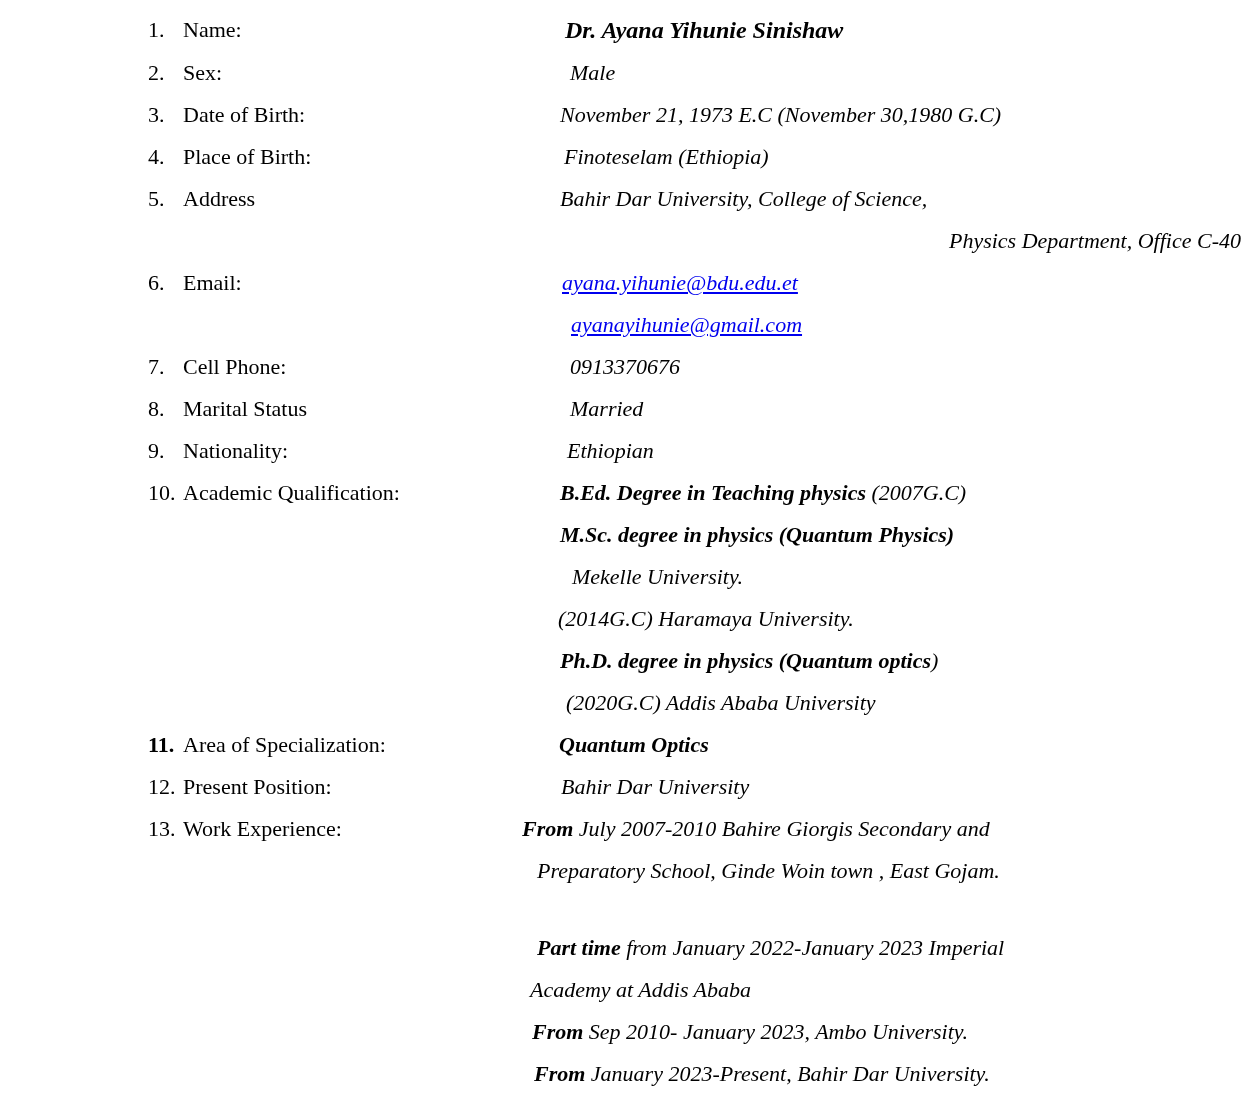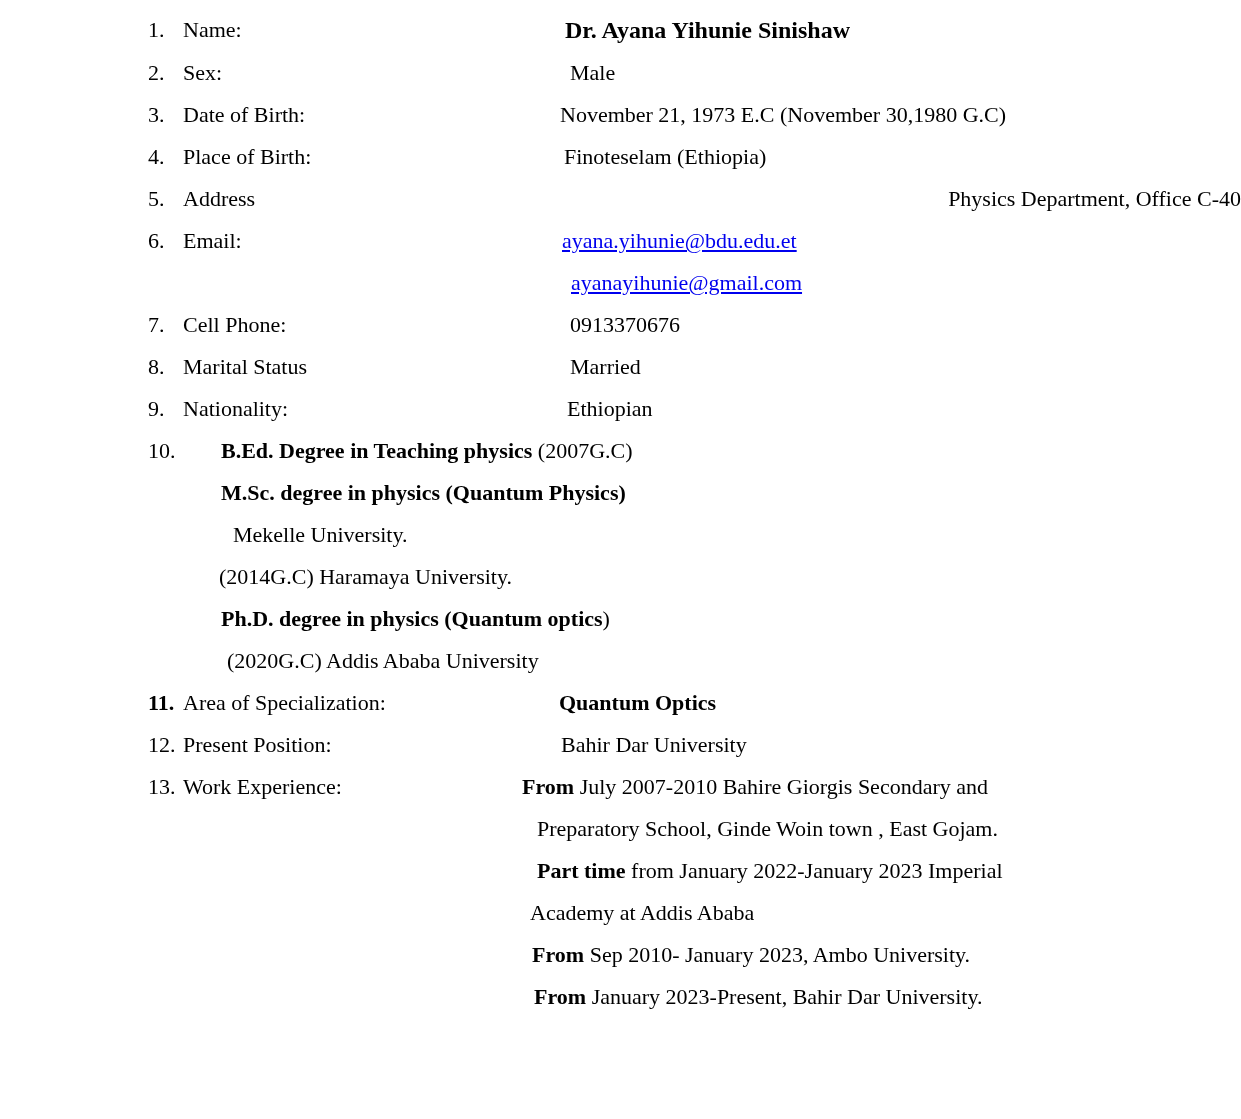--- a/index.html
+++ b/index.html
@@ -35,20 +35,21 @@
     width: 339px;
     white-space: pre;
     font-family: Liberation Serif, serif;
   }
   .value {
     flex: 1;
     min-width: 0;
   }
   .vline {
     white-space: pre-wrap;
+    font-style: italic;
   }
   .b {
     font-weight: bold;
   }
   .name-large {
     font-size: 24px;
   }
   a.email {
     color: #0000EE;
     text-decoration: underline;
@@ -85,20 +86,21 @@
         <span class="num">4.</span>
         <span class="label">Place of Birth:</span>
         <div class="value">
           <div class="vline" style="padding-left: 42px;"><span>Finoteselam (Ethiopia)</span></div>
         </div>
       </div>
       <div class="row">
         <span class="num">5.</span>
         <span class="label">Address</span>
         <div class="value">
+          <div class="vline" style="padding-left: 38px;"><span>Bahir Dar University, College of Science,</span></div>
           <div class="vline" style="padding-left: 45px; text-align: right;"><span>Physics Department, Office C-40</span></div>
         </div>
       </div>
       <div class="row">
         <span class="num">6.</span>
         <span class="label">Email:</span>
         <div class="value">
           <div class="vline" style="padding-left: 40px;"><a href="#" class="email">ayana.yihunie@bdu.edu.et</a></div>
           <div class="vline" style="padding-left: 49px;"><a href="#" class="email">ayanayihunie@gmail.com</a></div>
         </div>
@@ -119,20 +121,21 @@
       </div>
       <div class="row">
         <span class="num">9.</span>
         <span class="label">Nationality:</span>
         <div class="value">
           <div class="vline" style="padding-left: 45px;"><span>Ethiopian</span></div>
         </div>
       </div>
       <div class="row">
         <span class="num">10.</span>
+        <span class="label">Academic Qualification:</span>
         <div class="value">
           <div class="vline" style="padding-left: 38px;"><span class="b">B.Ed. Degree in Teaching physics</span><span> (2007G.C)</span></div>
           <div class="vline" style="padding-left: 38px;"><span class="b">M.Sc. degree in physics (Quantum Physics)</span></div>
           <div class="vline" style="padding-left: 50px;"><span>Mekelle University.</span></div>
           <div class="vline" style="padding-left: 36px;"><span>(2014G.C) Haramaya University.</span></div>
           <div class="vline" style="padding-left: 38px;"><span class="b">Ph.D. degree in physics (Quantum optics</span><span>)</span></div>
           <div class="vline" style="padding-left: 44px;"><span>(2020G.C) Addis Ababa University</span></div>
         </div>
       </div>
       <div class="row">
@@ -148,20 +151,20 @@
         <div class="value">
           <div class="vline" style="padding-left: 39px;"><span>Bahir Dar University</span></div>
         </div>
       </div>
       <div class="row">
         <span class="num">13.</span>
         <span class="label">Work Experience:</span>
         <div class="value">
           <div class="vline" style="padding-left: 0px;"><span class="b">From</span><span> July 2007-2010 Bahire Giorgis Secondary and</span></div>
           <div class="vline" style="padding-left: 15px;"><span>Preparatory School, Ginde Woin town , East Gojam.</span></div>
-          <div class="vline" style="padding-left: 15px;"><span class="b">Part time</span><span> from January 2022-January 2023 Imperial</span></div>
+          <div class="vline" style="padding-left: 15px; margin-top: 35px;"><span class="b">Part time</span><span> from January 2022-January 2023 Imperial</span></div>
           <div class="vline" style="padding-left: 8px;"><span>Academy at Addis Ababa</span></div>
           <div class="vline" style="padding-left: 10px;"><span class="b">From</span><span> Sep 2010- January 2023, Ambo University.</span></div>
           <div class="vline" style="padding-left: 12px;"><span class="b">From</span><span> January 2023-Present, Bahir Dar University.</span></div>
         </div>
       </div>
     </div>
 </div>
 
 </body></html>

